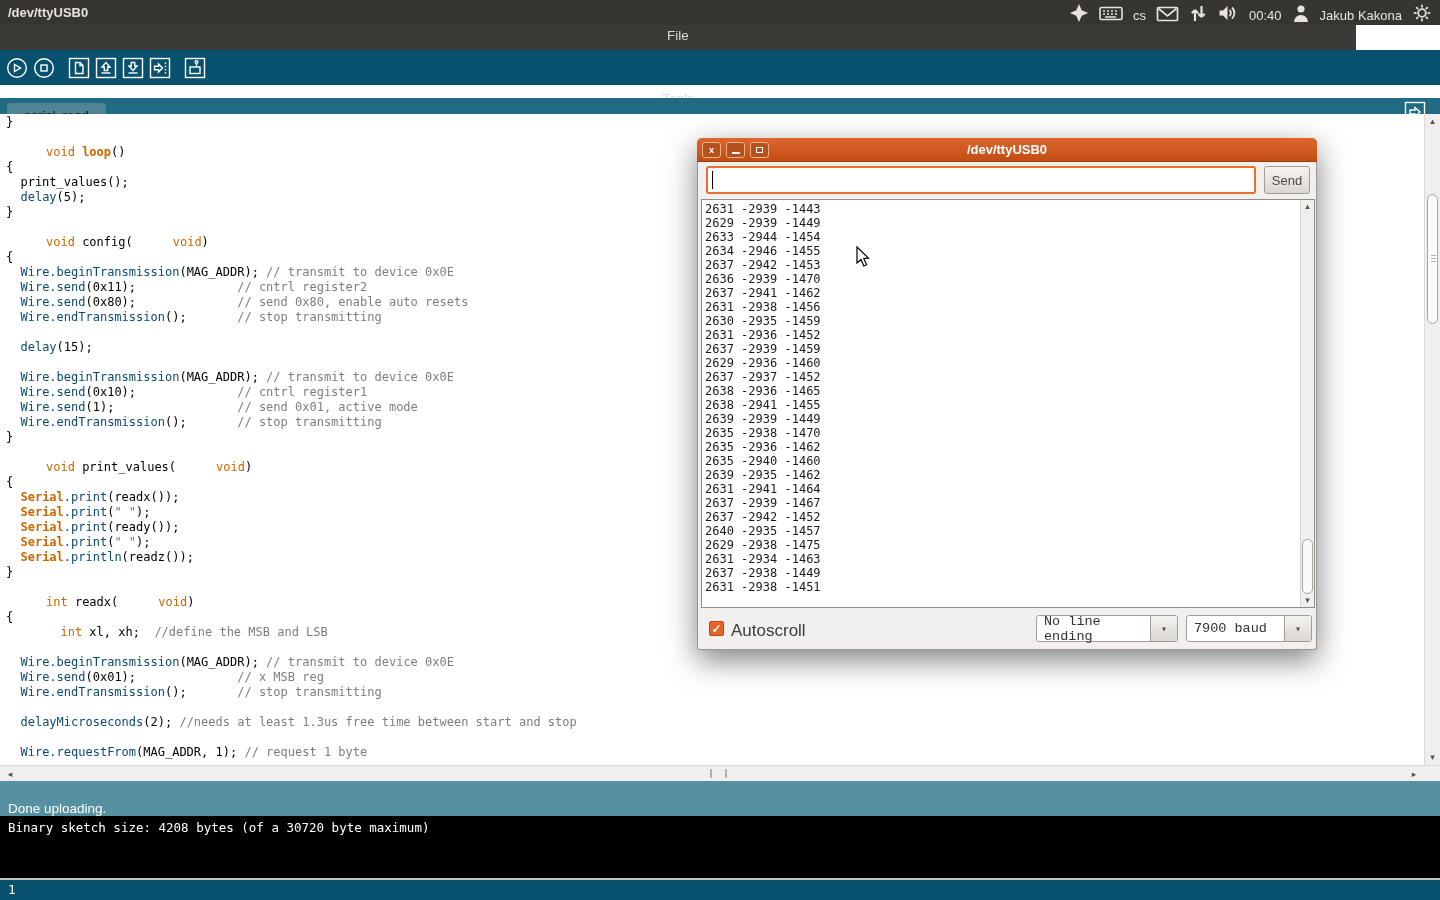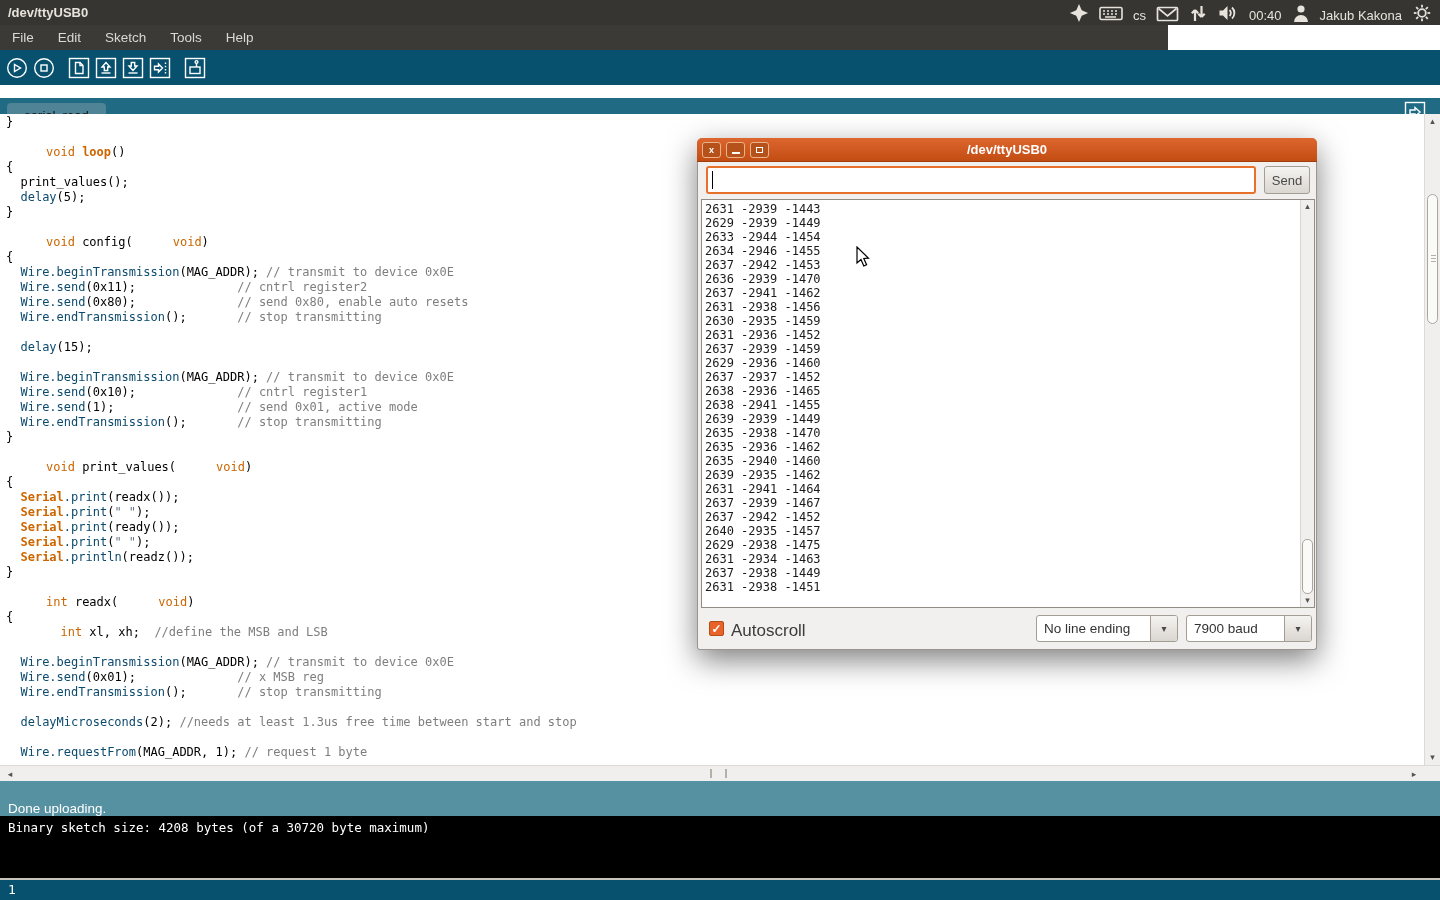--- a/index.html
+++ b/index.html
@@ -7,22 +7,22 @@
               font-family:"Liberation Sans", sans-serif; }
   .abs { position:absolute; }
 
   
   #panel { left:0; top:0; width:1440px; height:25px; background:#373531; color:#e7e3dc;
            display:flex; align-items:center; }
   #panel-title { font-weight:bold; font-size:13px; padding-left:8px; }
   #tray { margin-left:auto; display:flex; align-items:flex-end; gap:10px; padding-right:8px; font-size:13px; }
   .tray-ic { display:flex; align-items:center; }
   
-  #menubar { left:0; top:25px; width:1168px; height:25px; background:#3c3a36; color:#dcd8d2;
-             display:flex; align-items:center; font-size:13.5px; }
+  #menubar { left:0; top:25px; width:1356px; height:25px; background:#3c3a36; color:#dcd8d2;
+             display:flex; align-items:center; font-size:13.5px;flex-direction:column; }
   .menu-item { padding:3px 12px; cursor:default; }
   
   #toolbar { left:0; top:50px; width:1440px; height:35px; background:#07506e;
              display:flex; align-items:center; gap:5px; padding-left:6px; }
   .tb-btn { width:22px; height:22px; }
   .tb-btn.gap { margin-left:8px; }
   
   #tabbar { left:0; top:98px; width:1440px; height:29px; background:#216a84; }
   #tab-active { position:absolute; left:7px; top:5px; width:99px; height:24px; background:#4f8396;
                 border-radius:4px 4px 0 0; color:#111; font-size:13px;
@@ -85,21 +85,21 @@
   #serscroll { position:absolute; right:0; top:0; width:14px; height:407px; background:#f0efed;
                border-left:1px solid #d8d5d0; }
   #serscroll-thumb { position:absolute; left:1px; bottom:13px; width:11px; height:55px;
                      background:#fafaf9; border:1px solid #aaa69e; border-radius:5px; }
   #serbottom { position:absolute; left:0; top:470px; width:618px; height:42px; }
   #autoscroll-box { position:absolute; left:11px; top:13px; width:15px; height:15px; background:#e8632a;
                     border:1px solid #b54c13; border-radius:2px; color:#fff; font-size:12px;
                     line-height:14px; text-align:center; font-weight:bold; }
   #autoscroll-label { position:absolute; left:33px; top:13px; font-size:17px; color:#3c3c3c; }
   .dropdown { position:absolute; top:7px; height:27px; background:#fff; border:1px solid #a39d93;
-              border-radius:3px; display:flex; }
+              border-radius:3px; display:flex;font-family:Liberation Mono, monospace; }
   .dd-text { flex:1; font-size:13.5px; color:#333; display:flex; align-items:center; padding-left:7px; }
   .dd-btn { width:27px; background:linear-gradient(#f5f3f1,#dad6d0); border-left:1px solid #a39d93;
             color:#4a4a4a; font-size:10px; display:flex; align-items:center; justify-content:center;
             border-radius:0 2px 2px 0; }
   #dd-lineend { left:338px; width:142px; }
   #dd-baud { left:488px; width:126px; }
   
   #caret { position:absolute; left:14px; top:33px; width:1px; height:18px; background:#000; }
   
   #cursor { left:856px; top:246px; }

